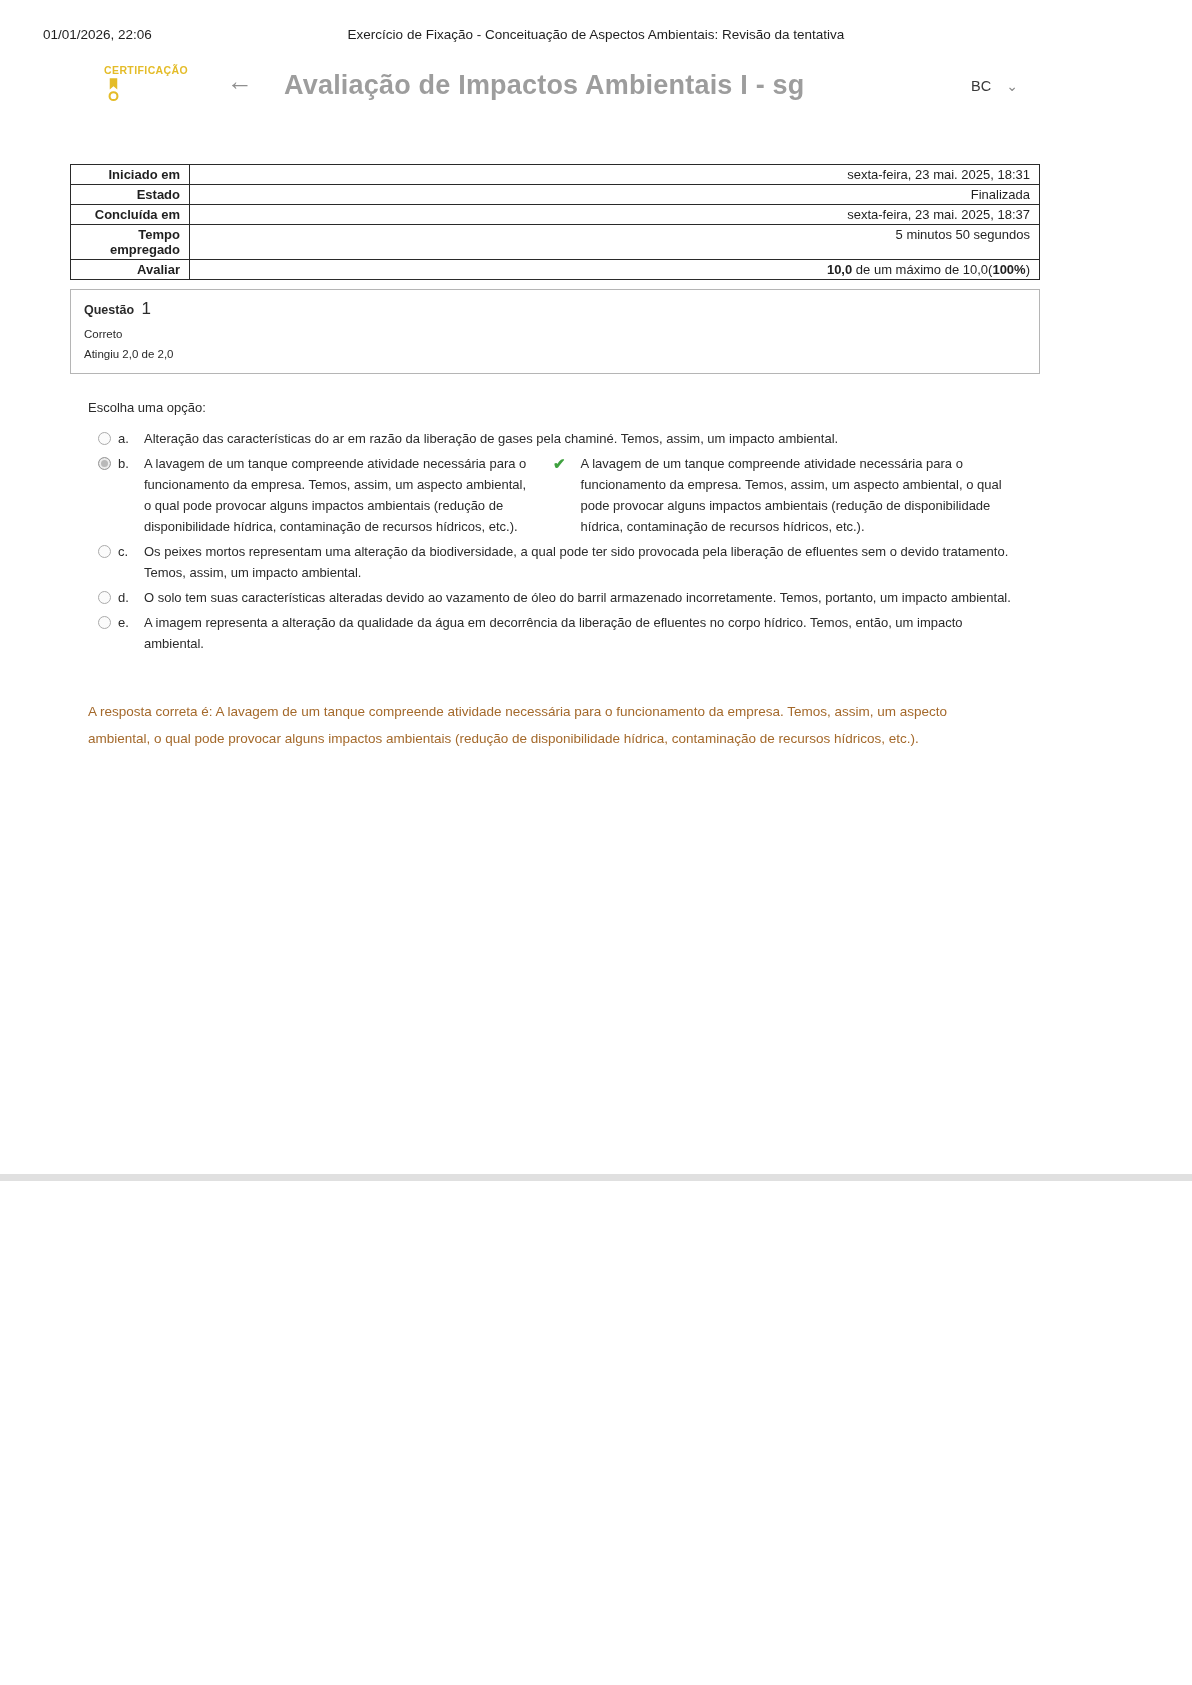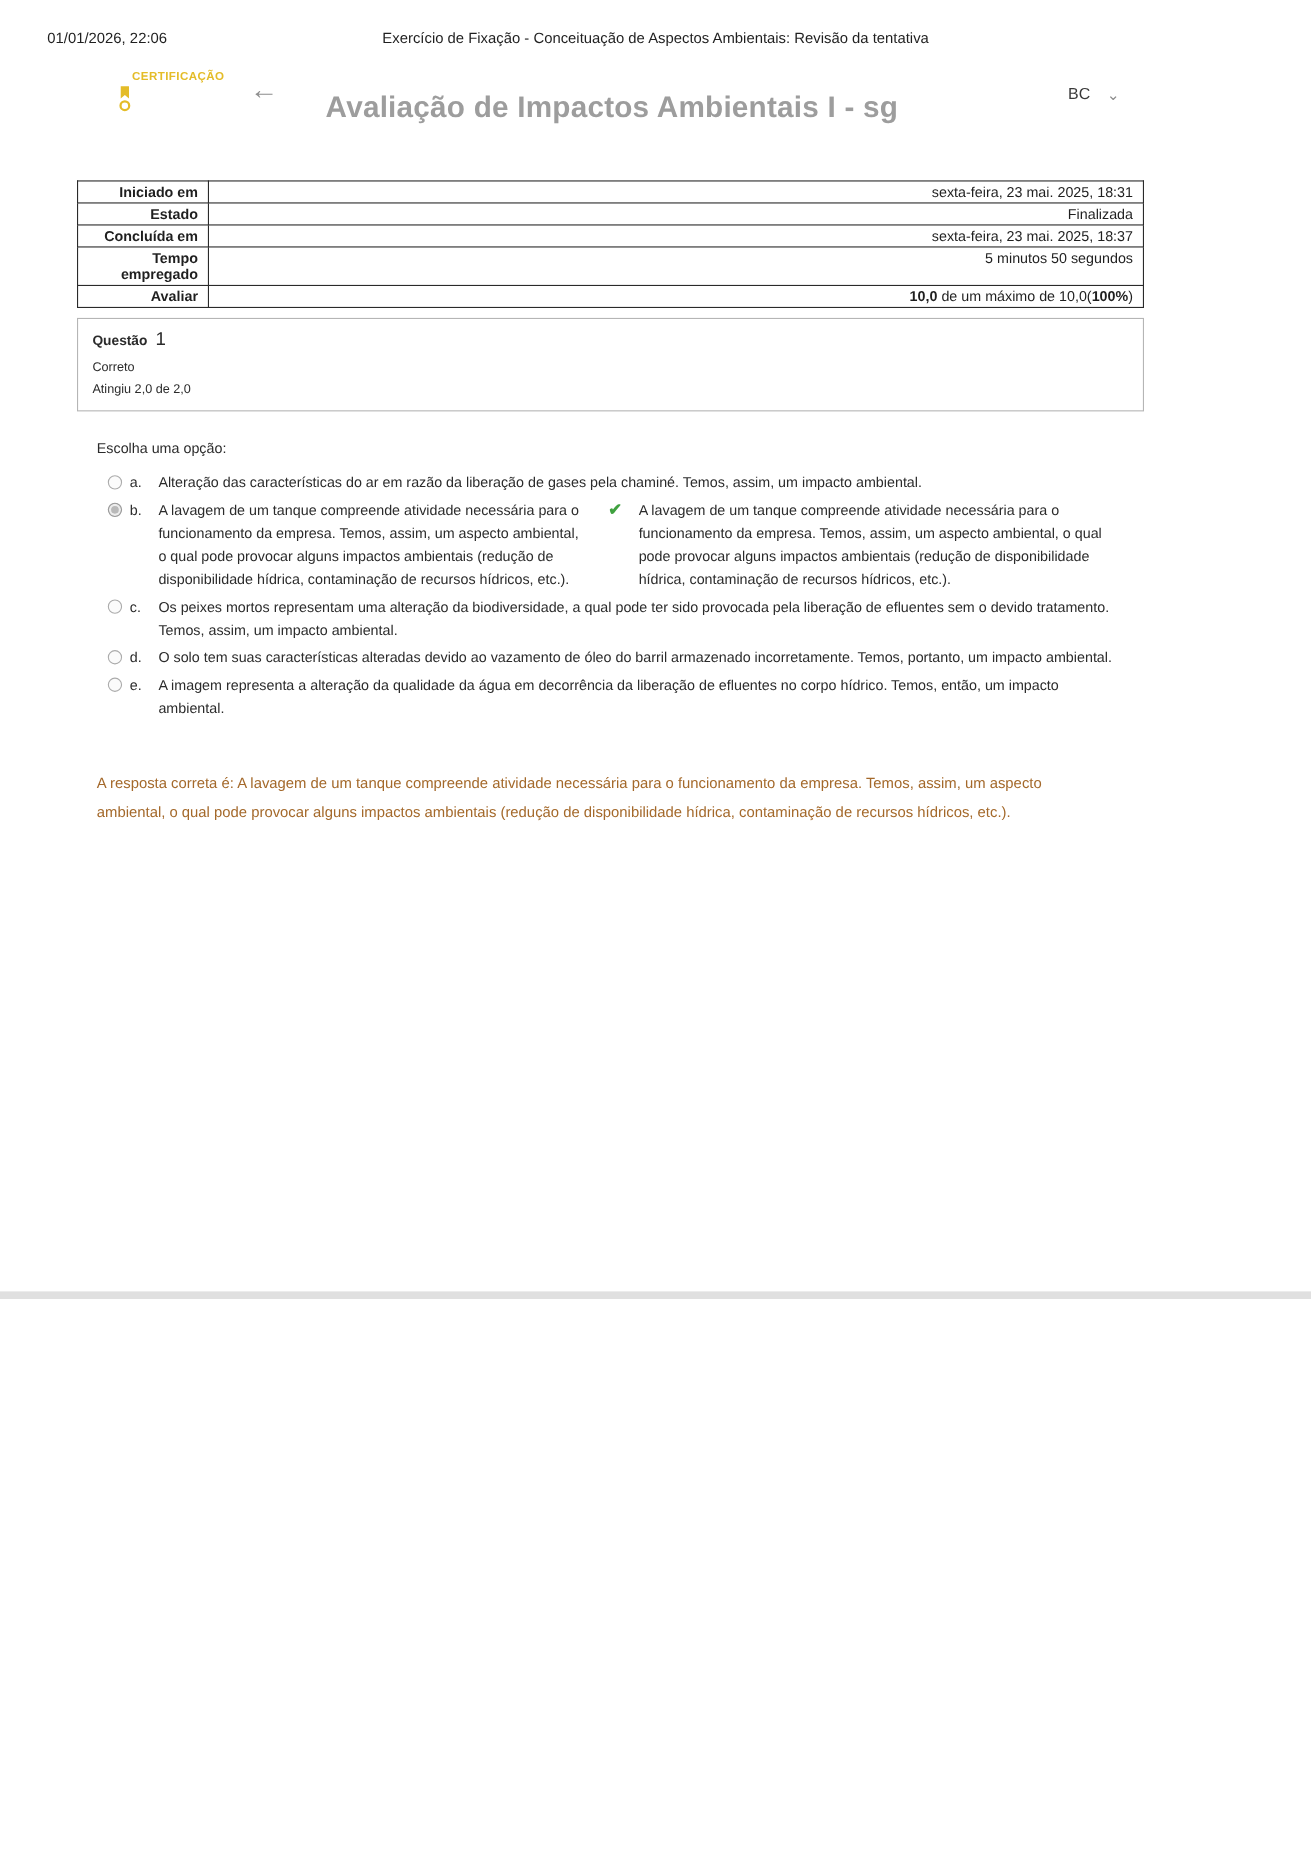--- a/index.html
+++ b/index.html
@@ -7,25 +7,25 @@
   .page { position:relative; width:1192px; height:1181px; background:#ffffff;
           font-family:"Liberation Sans", sans-serif; overflow:hidden; color:#222; }
 
   
   .print-date  { position:absolute; top:27px; left:43px; font-size:13.5px; color:#1f1f1f; }
   .print-title { position:absolute; top:27px; left:0; width:100%; text-align:center;
                  font-size:13.5px; color:#1f1f1f; }
 
   
   .logo { position:absolute; left:104px; top:64px; width:120px; height:44px; cursor:pointer; }
-  .logo-text { display:block; margin-left:16px; color:#e4bc28; font-size:10.5px;
+  .logo-text { display:block; margin-left:0; color:#e4bc28; font-size:10.5px;
                font-weight:bold; letter-spacing:0.4px; }
   .logo-icon { position:absolute; left:2px; top:14px; }
   .back-arrow { position:absolute; left:227px; top:66px; font-size:26px; color:#8f8f8f; cursor:pointer; }
-  .page-title { position:absolute; left:280px; top:66px; margin:16px; font-size:27px;
+  .page-title { position:absolute; left:280px; top:66px; margin:4px; font-size:27px;
                 font-weight:bold; color:#9d9d9d; letter-spacing:0.2px; }
   .user-menu { position:absolute; left:971px; top:78px; display:flex; align-items:flex-end;
                gap:15px; cursor:pointer; }
   .user-initials { font-size:14.5px; color:#3a3a3a; }
   .chevron { font-size:14px; color:#8a8a8a; }
 
   
   .content { position:absolute; left:70px; top:164px; width:970px; }
 
   .summary { width:100%; border-collapse:collapse; font-size:13px; color:#1f1f1f; }

